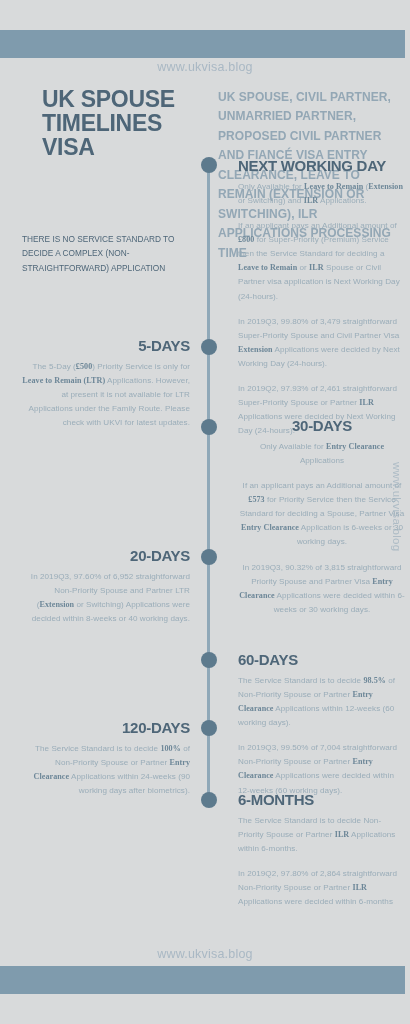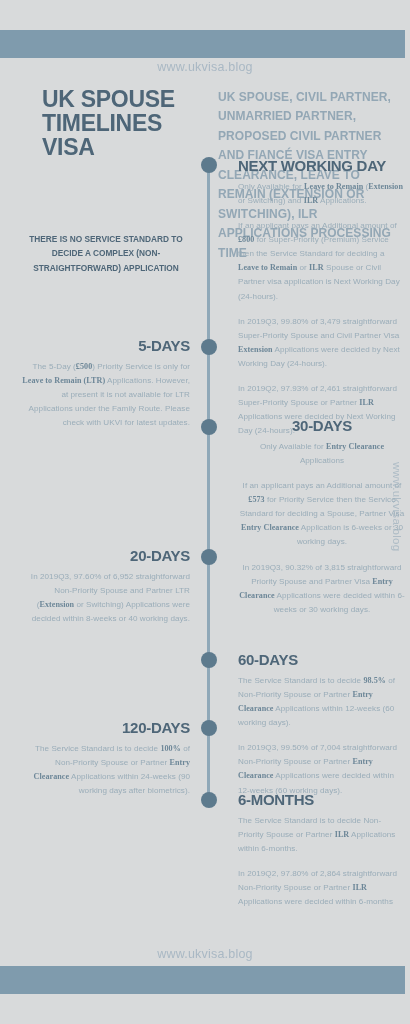--- a/index.html
+++ b/index.html
@@ -93,24 +93,23 @@
     line-height: 1.62;
     letter-spacing: 0.05px;
   }
 
   
   .callout {
     position: absolute;
     left: 22px;
     top: 232px;
     width: 168px;
-    text-align: center;
     color: #4e6678;
     font-size: 8.3px;
-    font-weight: bold;
+    font-weight: normal;
     line-height: 1.72;
   }
 
   
   .spine {
     position: absolute;
     left: 207px;
     top: 165px;
     width: 2.6px;
     height: 640px;

